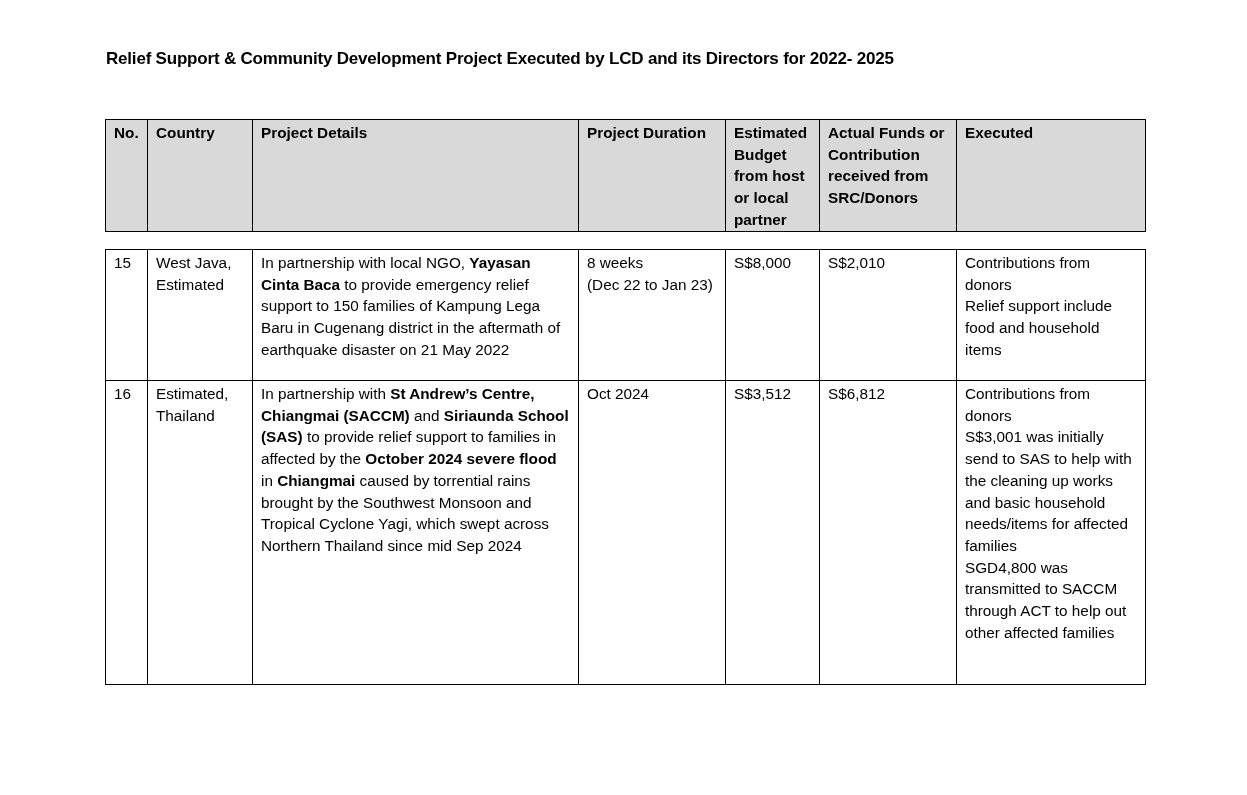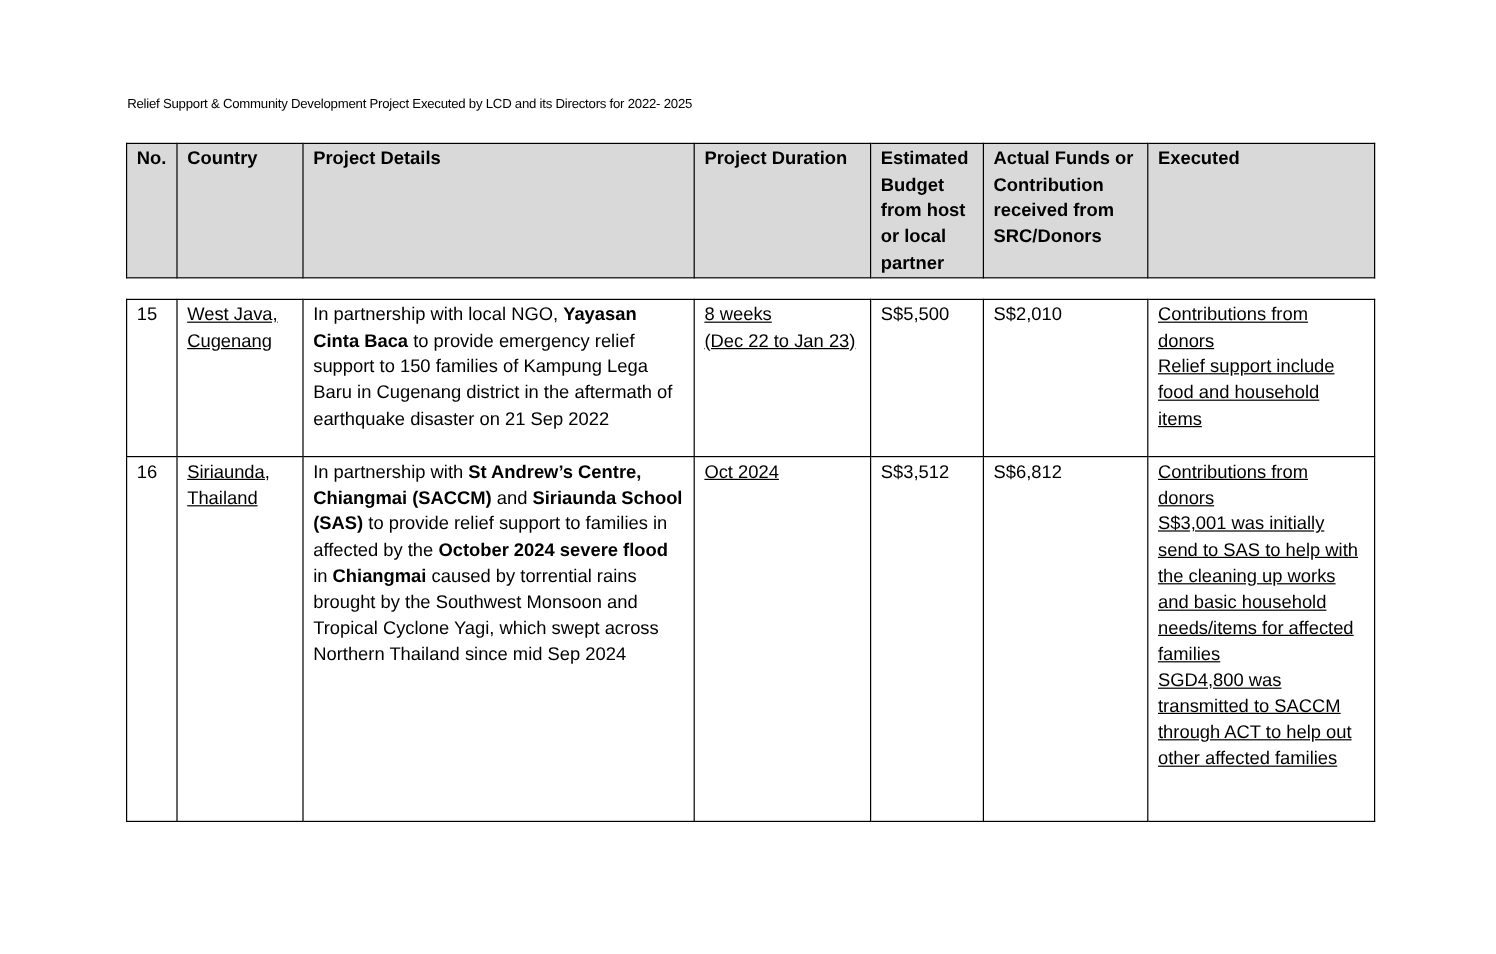--- a/index.html
+++ b/index.html
@@ -1,32 +1,32 @@
 <!DOCTYPE html>
 <html><head>
   <meta charset="utf-8">
   <style>
     html, body { margin: 0; padding: 0; background: #ffffff; }
     body { width: 1247px; height: 795px; position: relative; overflow: hidden;
            font-family: "Liberation Sans", "DejaVu Sans", sans-serif; color: #000; }
-    .title { position: absolute; left: 106px; top: 49px; font-size: 11px; font-weight: normal;
-             letter-spacing: -0.2px; white-space: nowrap; margin-top: 32px; }
+    .title { position: absolute; left: 106px; top: 49px; font-size: 17px; font-weight: bold;
+             letter-spacing: -0.2px; white-space: nowrap; }
     table { position: absolute; left: 105px; border-collapse: collapse; table-layout: fixed; }
     td, th { border: 1px solid #000; vertical-align: top; text-align: left;
              font-size: 15.3px; line-height: 21.7px; padding: 2px 8px 0 8px; }
     .hdr { top: 119px; padding-left: 32px; }
     .hdr th { background: #d9d9d9; font-weight: bold; height: 106px; }
     .body { top: 249px; }
     .body td { font-weight: normal; margin-top: 20px; }
     .r15 td { height: 128px; }
     .r16 td { height: 301px; }
     col.c0 { width: 42px; } col.c1 { width: 105px; } col.c2 { width: 326px; }
     col.c3 { width: 147px; } col.c4 { width: 94px; } col.c5 { width: 137px; }
     col.c6 { width: 189px; }
-    .line { display: block; text-decoration: underline; }
+    .line { display: block; }
     b { font-weight: bold; }
   </style>
 </head>
 <body>
 
 <div class="title">Relief Support &amp; Community Development Project Executed by LCD and its Directors for 2022- 2025</div>
 
 <table class="hdr">
   <colgroup>
       <col class="c0">
@@ -58,38 +58,38 @@
       <col class="c3">
       <col class="c4">
       <col class="c5">
       <col class="c6">
     </colgroup>
   <tbody>
       <tr class="r15">
     <td>15</td>
     <td>
       <span class="line">West Java,</span>
-      <span class="line">Cugenang</span>
+      <span class="line">Estimated</span>
     </td>
-    <td><span>In partnership with local NGO, </span><b>Yayasan Cinta Baca</b><span> to provide emergency relief support to 150 families of Kampung Lega Baru in Cugenang district in the aftermath of earthquake disaster on 21 Sep 2022</span></td>
+    <td><span>In partnership with local NGO, </span><b>Yayasan Cinta Baca</b><span> to provide emergency relief support to 150 families of Kampung Lega Baru in Cugenang district in the aftermath of earthquake disaster on 21 May 2022</span></td>
     <td>
       <span class="line">8 weeks</span>
       <span class="line">(Dec 22 to Jan 23)</span>
     </td>
-    <td>S$5,500</td>
+    <td>S$8,000</td>
     <td>S$2,010</td>
     <td>
       <span class="line">Contributions from donors</span>
       <span class="line">Relief support include food and household items</span>
     </td>
   </tr>
   <tr class="r16">
     <td>16</td>
     <td>
-      <span class="line">Siriaunda,</span>
+      <span class="line">Estimated,</span>
       <span class="line">Thailand</span>
     </td>
     <td><span>In partnership with </span><b>St Andrew’s Centre, Chiangmai (SACCM)</b><span> and </span><b>Siriaunda School (SAS)</b><span> to provide relief support to families in affected by the </span><b>October 2024 severe flood</b><span> in </span><b>Chiangmai</b><span> caused by torrential rains brought by the Southwest Monsoon and Tropical Cyclone Yagi, which swept across Northern Thailand since mid Sep 2024</span></td>
     <td>
       <span class="line">Oct 2024</span>
     </td>
     <td>S$3,512</td>
     <td>S$6,812</td>
     <td>
       <span class="line">Contributions from donors</span>

